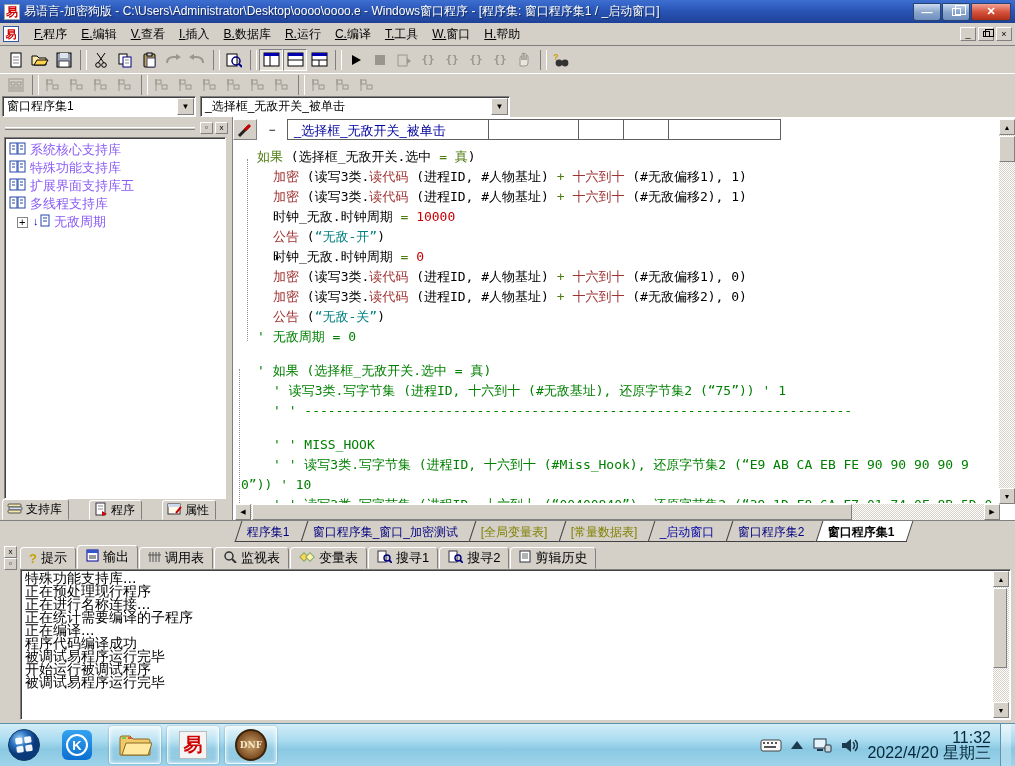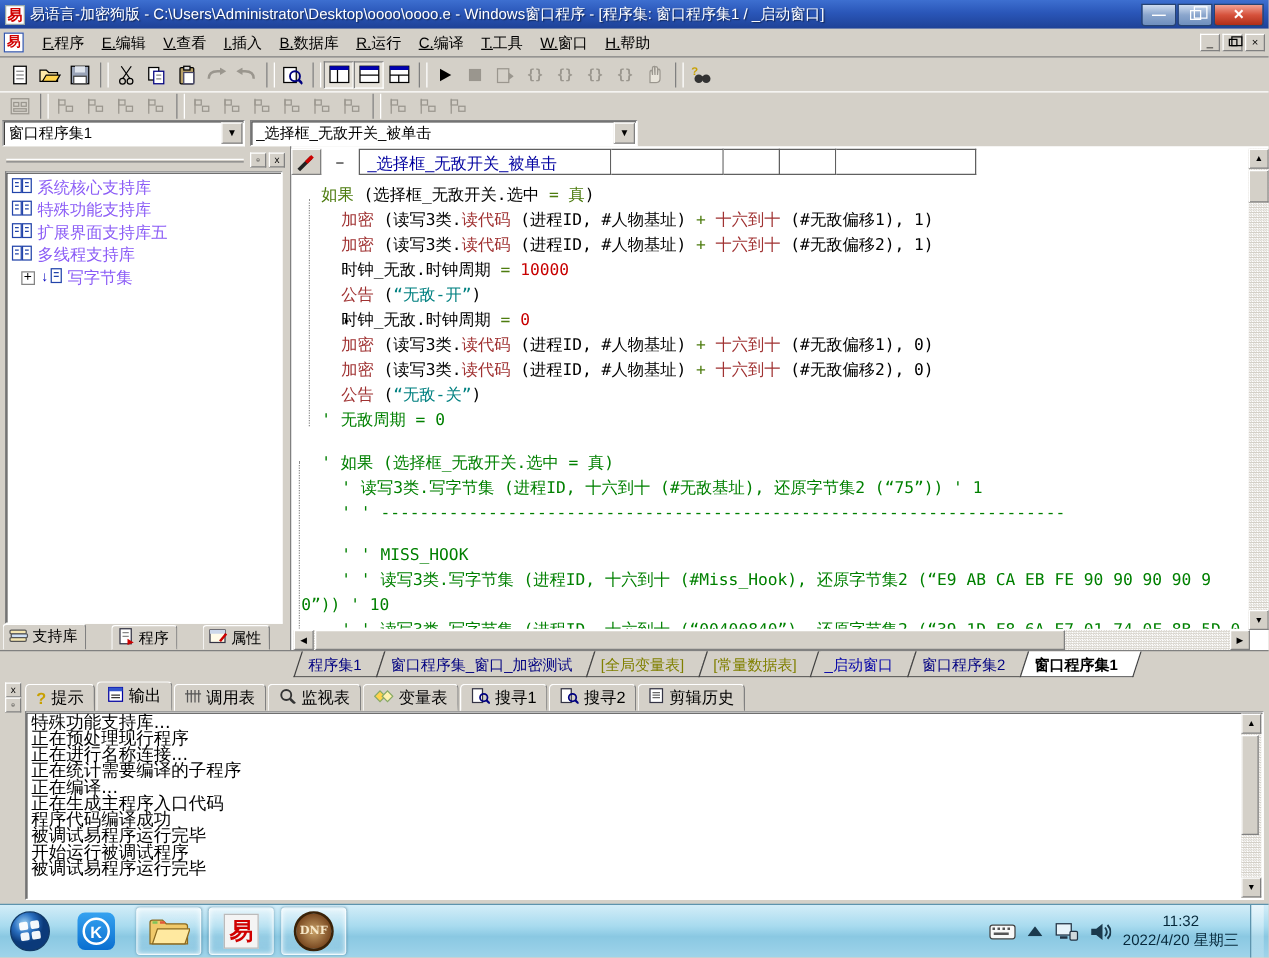--- a/index.html
+++ b/index.html
@@ -136,21 +136,21 @@
     box-shadow: inset 0 0 4px rgba(255,255,255,.8), 0 0 2px rgba(0,60,90,.4); }
   .kico { width:30px; height:30px; border-radius:6px; background:linear-gradient(#35a2f0,#0a6fd0); display:flex; align-items:center; justify-content:center; }
   .kico .kring { width:22px; height:22px; border:2px solid #fff; border-radius:50%; color:#fff; font-weight:bold; font-size:13px;
     display:flex; align-items:center; justify-content:center; }
   .eico { width:28px; height:28px; background:#f4f4f4; border:1px solid #bbb; color:#d00000; font-weight:bold; font-size:19px;
     display:flex; align-items:center; justify-content:center; }
   .dnfico { width:32px; height:32px; border-radius:50%; background:radial-gradient(#caa36a, #7a4a22 70%, #4c2a10);
     border:2px solid #3a2208; color:#f7e8c8; font-weight:bold; font-size:9px; display:flex; align-items:center; justify-content:center;
     font-family:"DejaVu Serif",serif; }
   .tray { margin-left:auto; display:flex; align-items:center; gap:9px; padding-right:4px; }
-  .tray .clock { text-align:center; font-size:12px; color:#06283a; line-height:15px; white-space:nowrap; }
+  .tray .clock { text-align:right; font-size:16px; color:#06283a; line-height:15px; white-space:nowrap; }
   .showdesk { width:11px; height:43px; border-left:1px solid #5d93ad; background:linear-gradient(rgba(255,255,255,.5),rgba(255,255,255,.15)); flex:none; }
 </style>
 </head>
 <body>
 
 <div id="screen">
 
   <div class="titlebar">
     <div class="app-ico">易</div>
     <div class="ttl">易语言-加密狗版 - C:\Users\Administrator\Desktop\oooo\oooo.e - Windows窗口程序 - [程序集: 窗口程序集1 / _启动窗口]</div>
@@ -489,21 +489,21 @@
             <span>多线程支持库</span>
           </div>
           <div class="tree-item child">
             <span class="plusbox"></span>
             <span class="bookico"><svg width="17" height="13">
                 <text x="0" y="11" font-size="11" fill="#0000c0">↓</text>
                 <rect x="8" y="1" width="8" height="11" fill="#fff" stroke="#2244aa"></rect>
                 <line x1="10" y1="4" x2="14" y2="4" stroke="#2244aa"></line>
                 <line x1="10" y1="7" x2="14" y2="7" stroke="#2244aa"></line>
               </svg></span>
-            <span>写字节集</span>
+            <span>无敌周期</span>
           </div>
         </div>
       <div class="lp-tabs" id="left-tabs">
           <div class="lp-tab active">
             <span><svg width="16" height="13">
                 <rect x="1" y="2" width="13" height="3" rx="1" fill="#f5e6b0" stroke="#555"></rect>
                 <rect x="2" y="5" width="13" height="3" rx="1" fill="#cfe0f5" stroke="#555"></rect>
                 <rect x="1" y="8" width="13" height="3" rx="1" fill="#f5e6b0" stroke="#555"></rect>
               </svg></span>
             <span>支持库</span>
@@ -659,21 +659,20 @@
           <span>剪辑历史</span>
         </div>
       </div>
     <div class="op-body">
       <div class="op-lines" id="output-lines">
           <div>特殊功能支持库...</div>
           <div>正在预处理现行程序</div>
           <div>正在进行名称连接...</div>
           <div>正在统计需要编译的子程序</div>
           <div>正在编译...</div>
-          <div>正在生成主程序入口代码</div>
           <div>程序代码编译成功</div>
           <div>被调试易程序运行完毕</div>
           <div>开始运行被调试程序</div>
           <div>被调试易程序运行完毕</div>
         </div>
       <div class="sb sb-v" style="width:16px;">
         <div class="sb-btn" style="top:0; left:0;">▲</div>
         <div class="sb-thumb" style="top:17px; left:0; width:14px; height:80px;"></div>
         <div class="sb-btn" style="bottom:0; left:0;">▼</div>
       </div>

